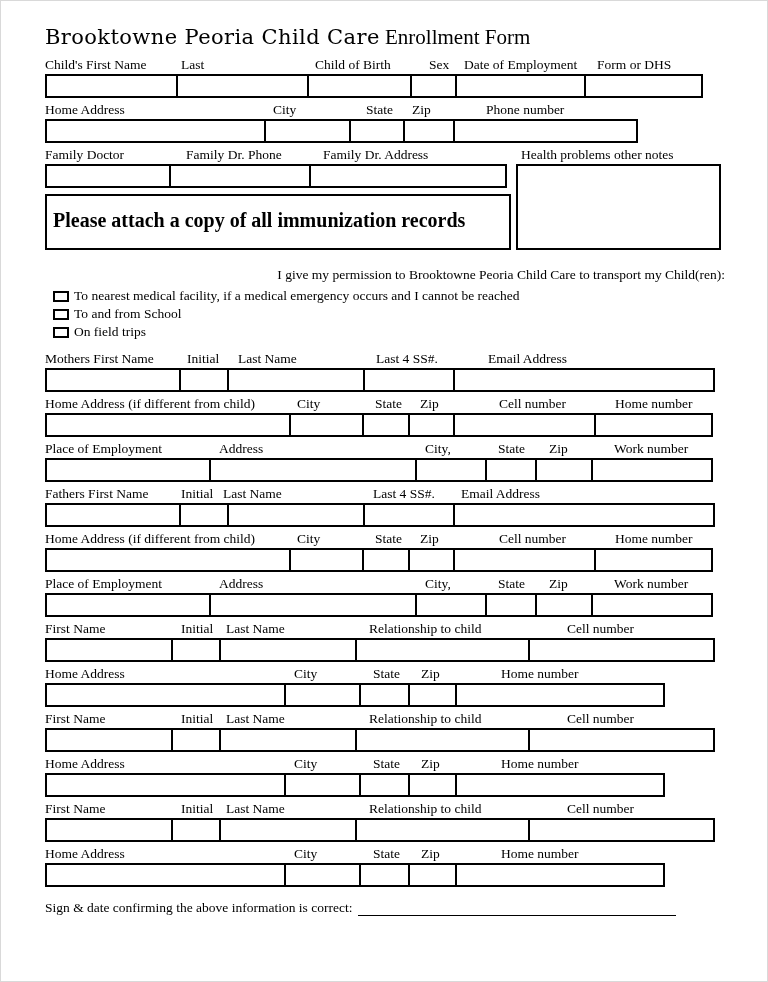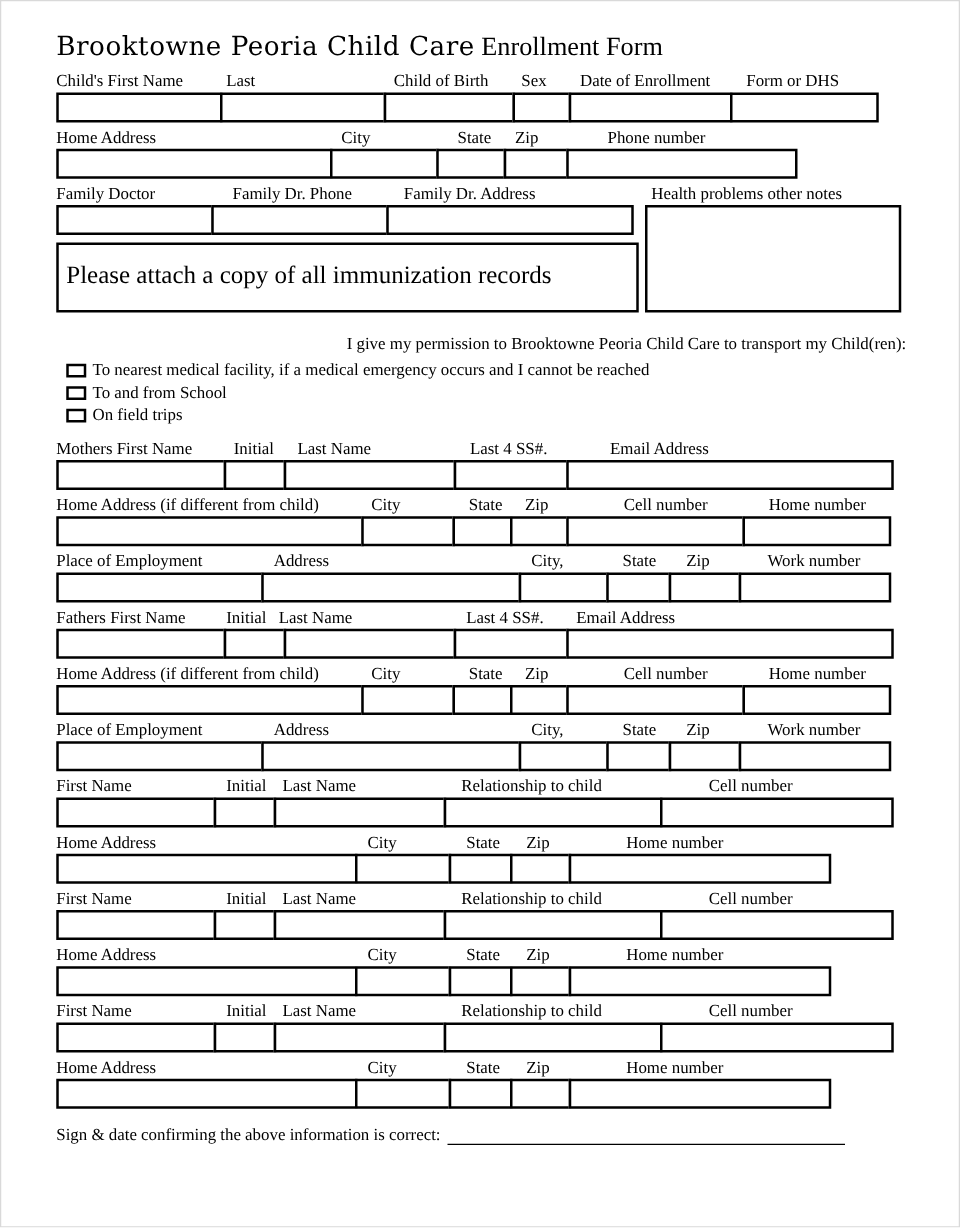--- a/index.html
+++ b/index.html
@@ -11,21 +11,21 @@
     font-family:"Liberation Serif", serif;
   }
   .title { font-size:21px; height:32px; white-space:nowrap; }
   .brand { font-family:"DejaVu Serif", serif; letter-spacing:0.4px; }
   .rowgroup { margin-bottom:4px; width:680px; }
   .labels { position:relative; height:17px; font-size:13.5px; }
   .lbl { position:absolute; top:0; white-space:nowrap; }
   .boxes { display:flex; }
   .box { height:24px; border:2px solid #000; background:#fff; flex:none; }
   .box + .box { margin-left:-2px; }
-  .doc-cluster { position:relative; height:88px; margin-bottom:14px; }
+  .doc-cluster { position:relative; height:88px; margin-bottom:14px;font-weight:bold; }
   .immun {
     position:absolute; left:0; top:30px; width:466px; height:56px;
     border:2px solid #000; font-size:20px; padding:13px 6px; white-space:nowrap;
   }
   .health-box { position:absolute; left:471px; top:0; width:205px; height:86px; border:2px solid #000; }
   .transport { font-size:13.5px; margin-bottom:10px; width:680px; }
   .intro { margin:0 0 3px 0; line-height:18px;text-align:right; }
   .chk-row { display:flex; align-items:center; height:18px; margin-left:8px; }
   .chk { width:16px; height:11px; border:2px solid #000; margin-right:5px; flex:none; background:#fff; }
   .sign-row { margin-top:3px; height:20px; display:flex; align-items:flex-end; }
@@ -42,22 +42,22 @@
   <div class="title">
     <span class="brand">Brooktowne Peoria Child Care</span>
     <span>Enrollment Form</span>
   </div>
 
   <div class="rowgroup">
     <div class="labels">
       <span class="lbl" style="left:0">Child's First Name</span>
       <span class="lbl" style="left:136px">Last</span>
       <span class="lbl" style="left:270px">Child of Birth</span>
-      <span class="lbl" style="left:372px">Sex</span>
-      <span class="lbl" style="left:419px">Date of Enrollment</span>
+      <span class="lbl" style="left:384px">Sex</span>
+      <span class="lbl" style="left:419px">Date of Employment</span>
       <span class="lbl" style="left:552px">Form or DHS</span>
     </div>
     <div class="boxes">
       <span class="box" style="width:133px"></span>
       <span class="box" style="width:133px"></span>
       <span class="box" style="width:105px"></span>
       <span class="box" style="width:47px"></span>
       <span class="box" style="width:131px"></span>
       <span class="box" style="width:119px"></span>
     </div>

